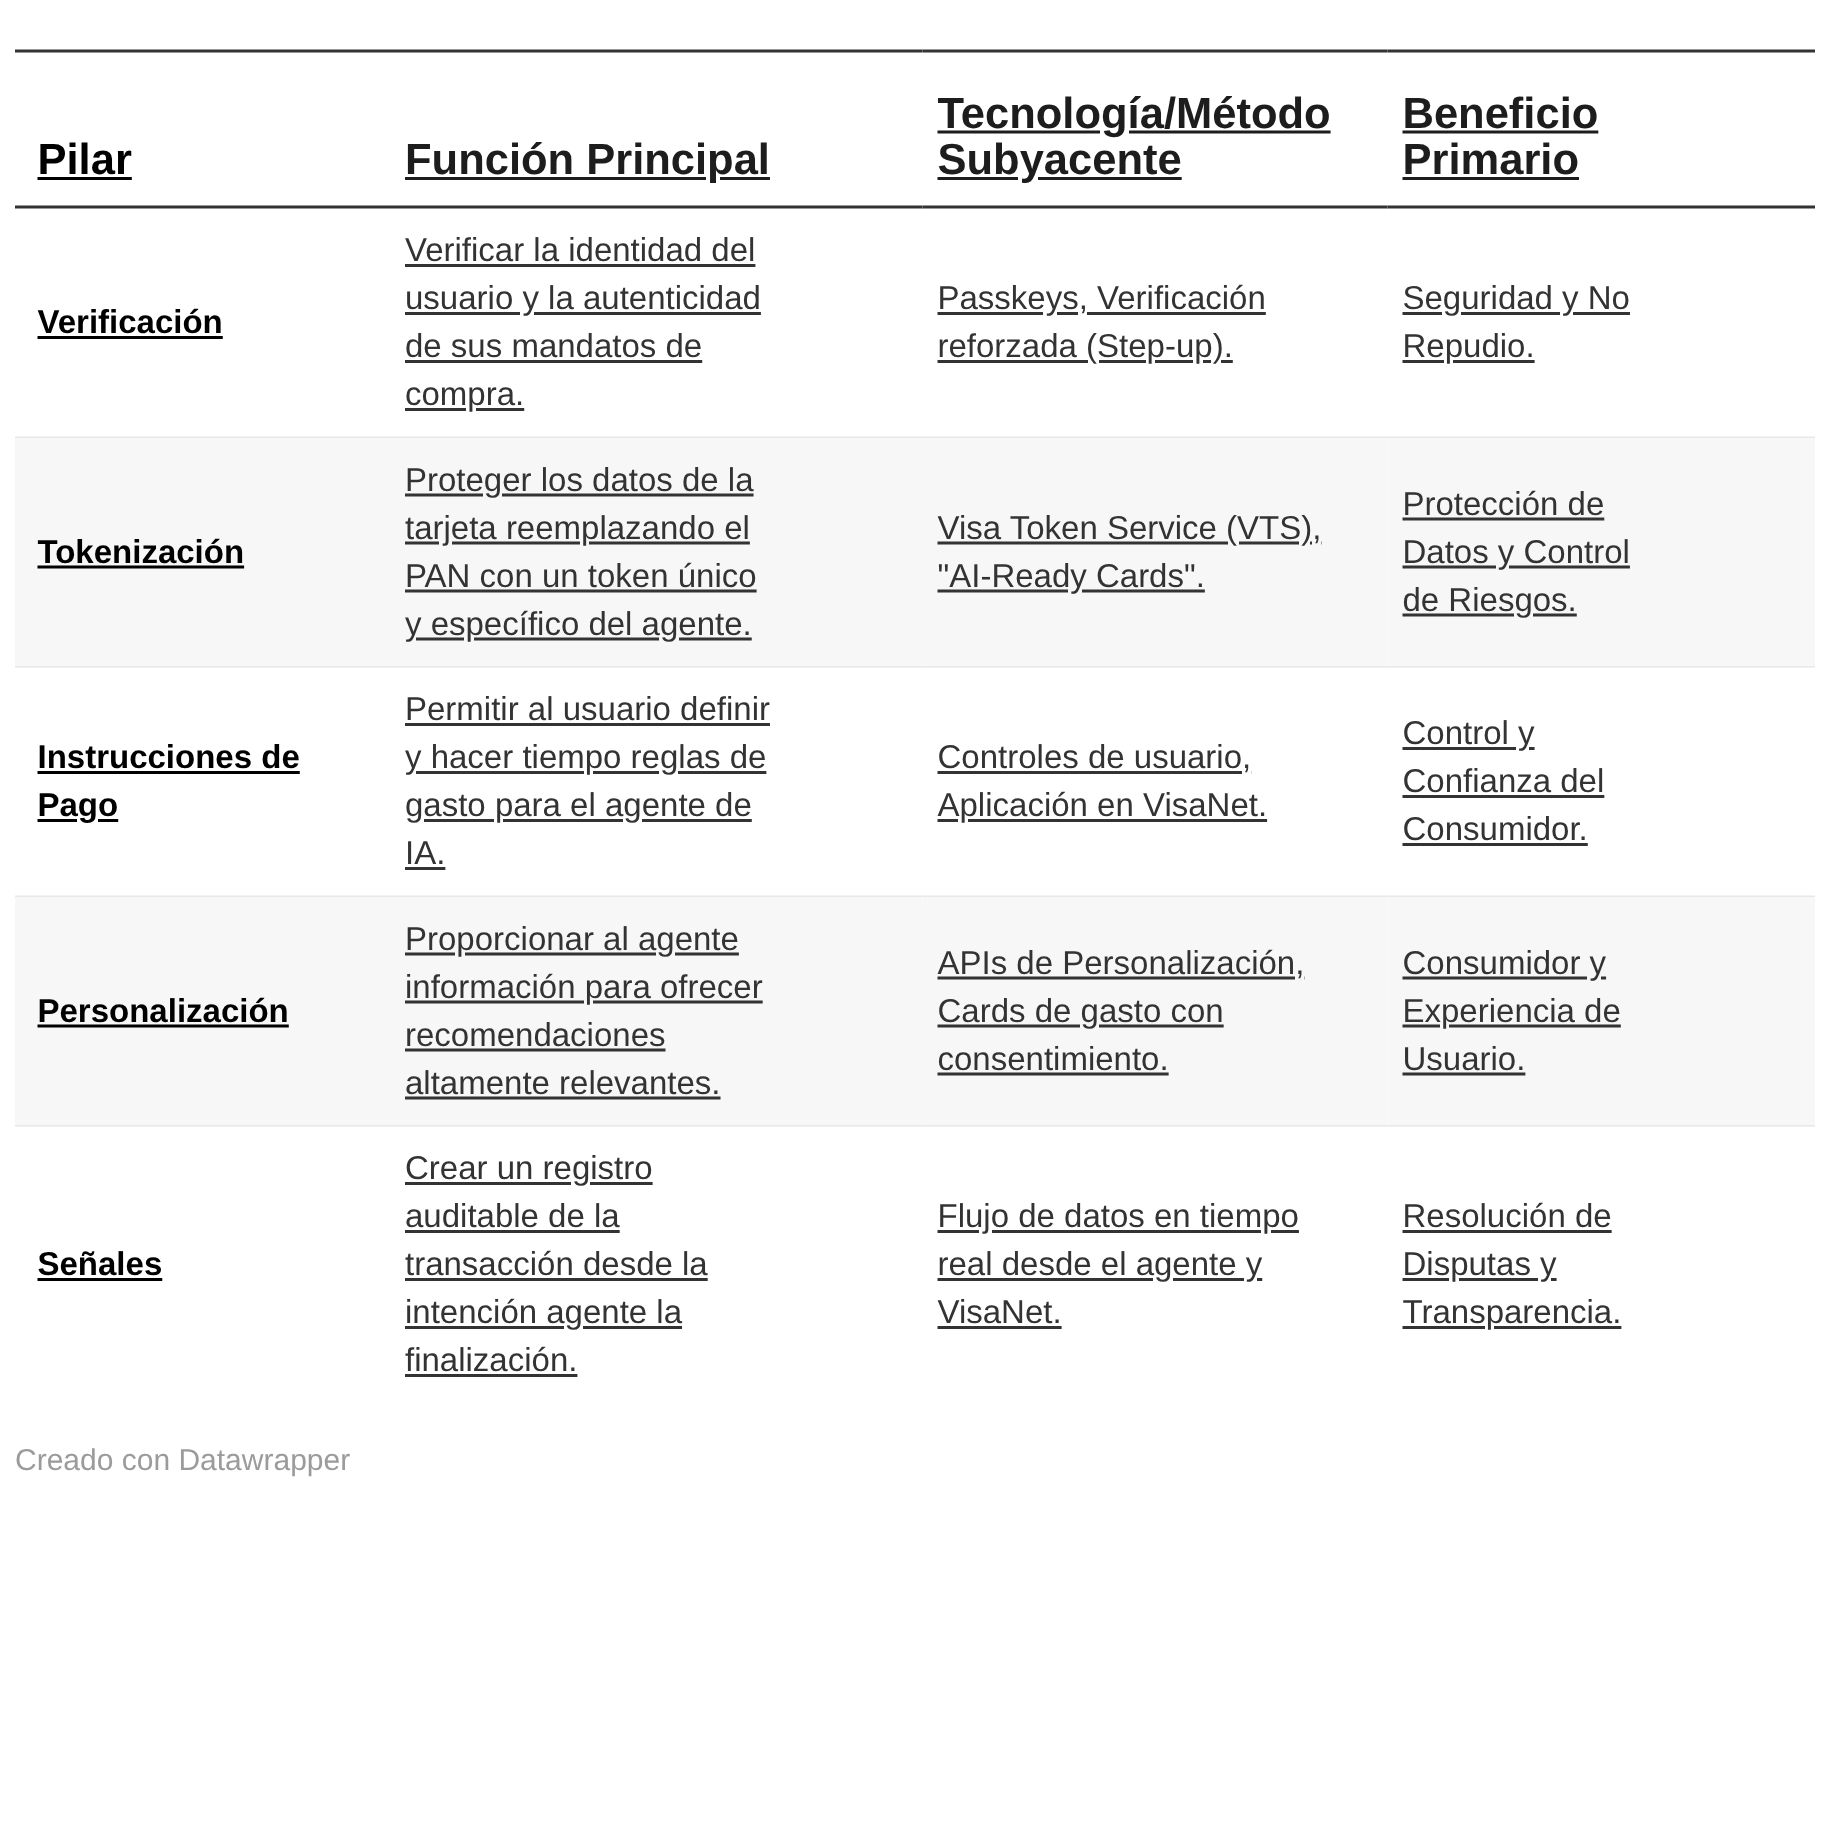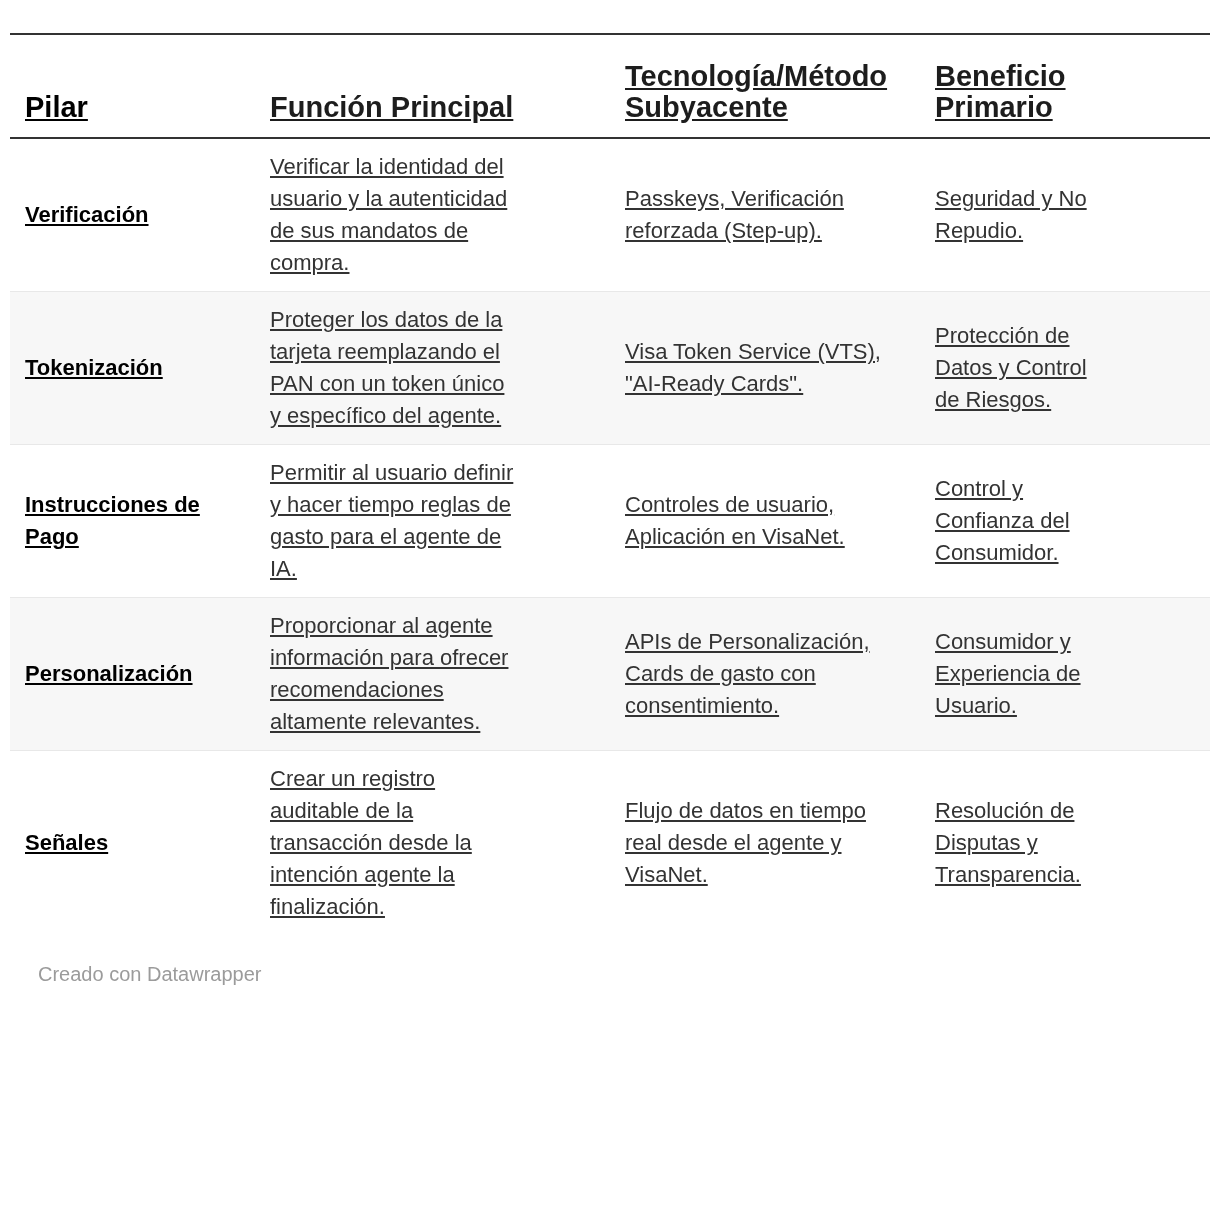--- a/index.html
+++ b/index.html
@@ -52,21 +52,20 @@
   .c4 { padding-right: 115px; margin-top: 44px; }
   .footer {
     margin-top: 28px;
     padding-left: 0;
   }
   .footer a {
     font-size: 20px;
     color: #9b9b9b;
     text-decoration: none;
     cursor: pointer;
-    margin-left: 28px;
   }
 </style>
 </head>
 <body>
 
 <div class="page">
 
   <table class="dw-table">
     <colgroup>
       <col style="width:250px">

